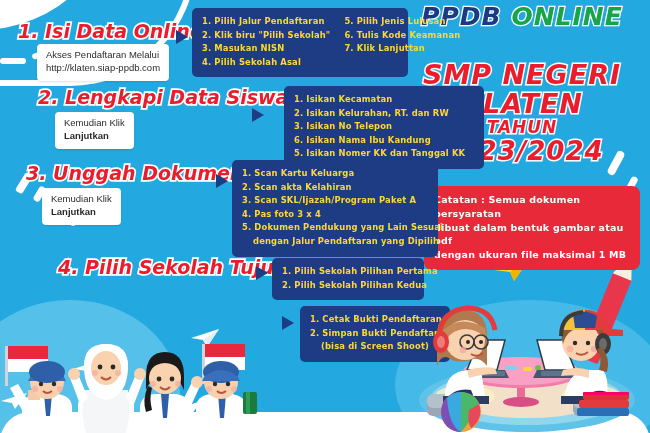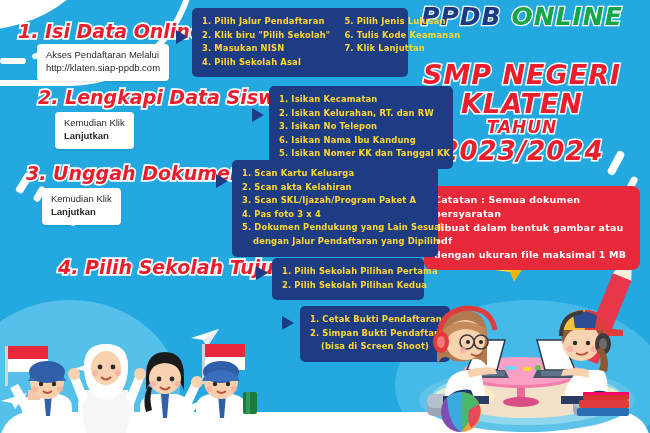--- a/index.html
+++ b/index.html
@@ -135,21 +135,21 @@
     font-family:"DejaVu Sans", sans-serif;
     font-weight:bold;color:#ffd733;
     font-size:8.4px;line-height:1.62;letter-spacing:.15px;
     white-space:nowrap;
   }
   .navy-box .li.indent{padding-left:11px;}
   .two-col{display:flex;gap:14px;}
   .two-col .col{display:flex;flex-direction:column;}
 
   .nb-1{left:192px;top:8px;width:216px;}
-  .nb-2{left:269px;top:86px;width:184px;}
+  .nb-2{left:284px;top:86px;width:200px;}
   .nb-3{left:232px;top:160px;width:206px;}
   .nb-4{left:272px;top:258px;width:152px;}
   .nb-5{left:300px;top:306px;width:150px;}
 
   
   .arrow{
     position:absolute;width:0;height:0;
     border-top:7px solid transparent;border-bottom:7px solid transparent;
     border-left:12px solid #1d3c84;
   }

